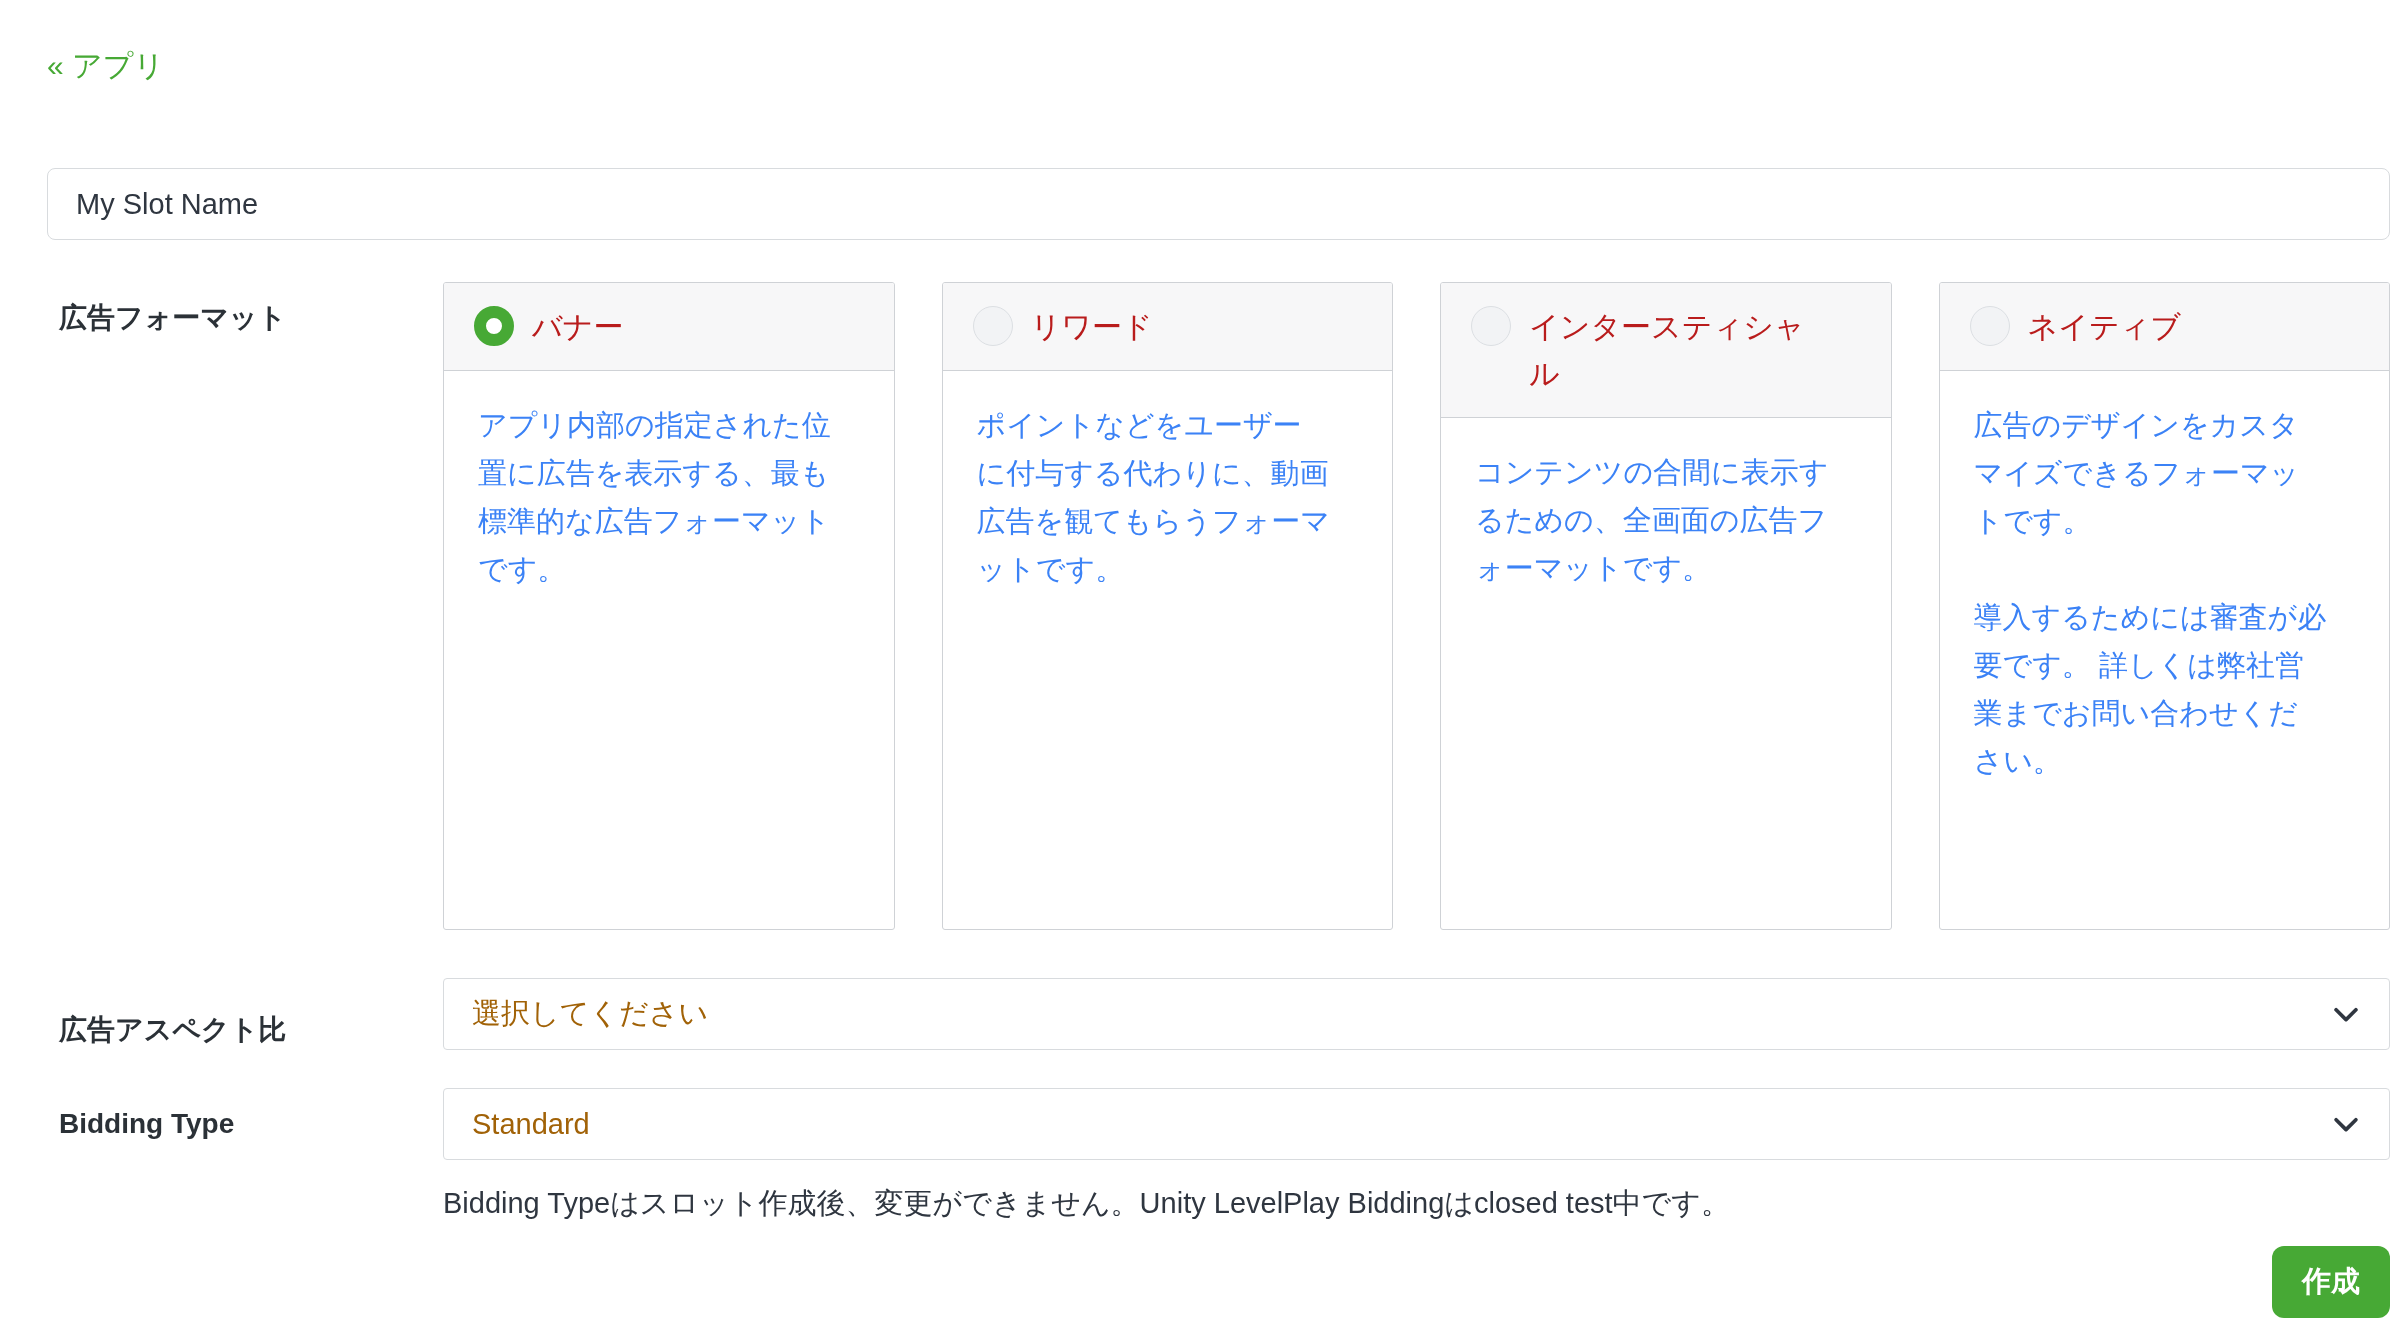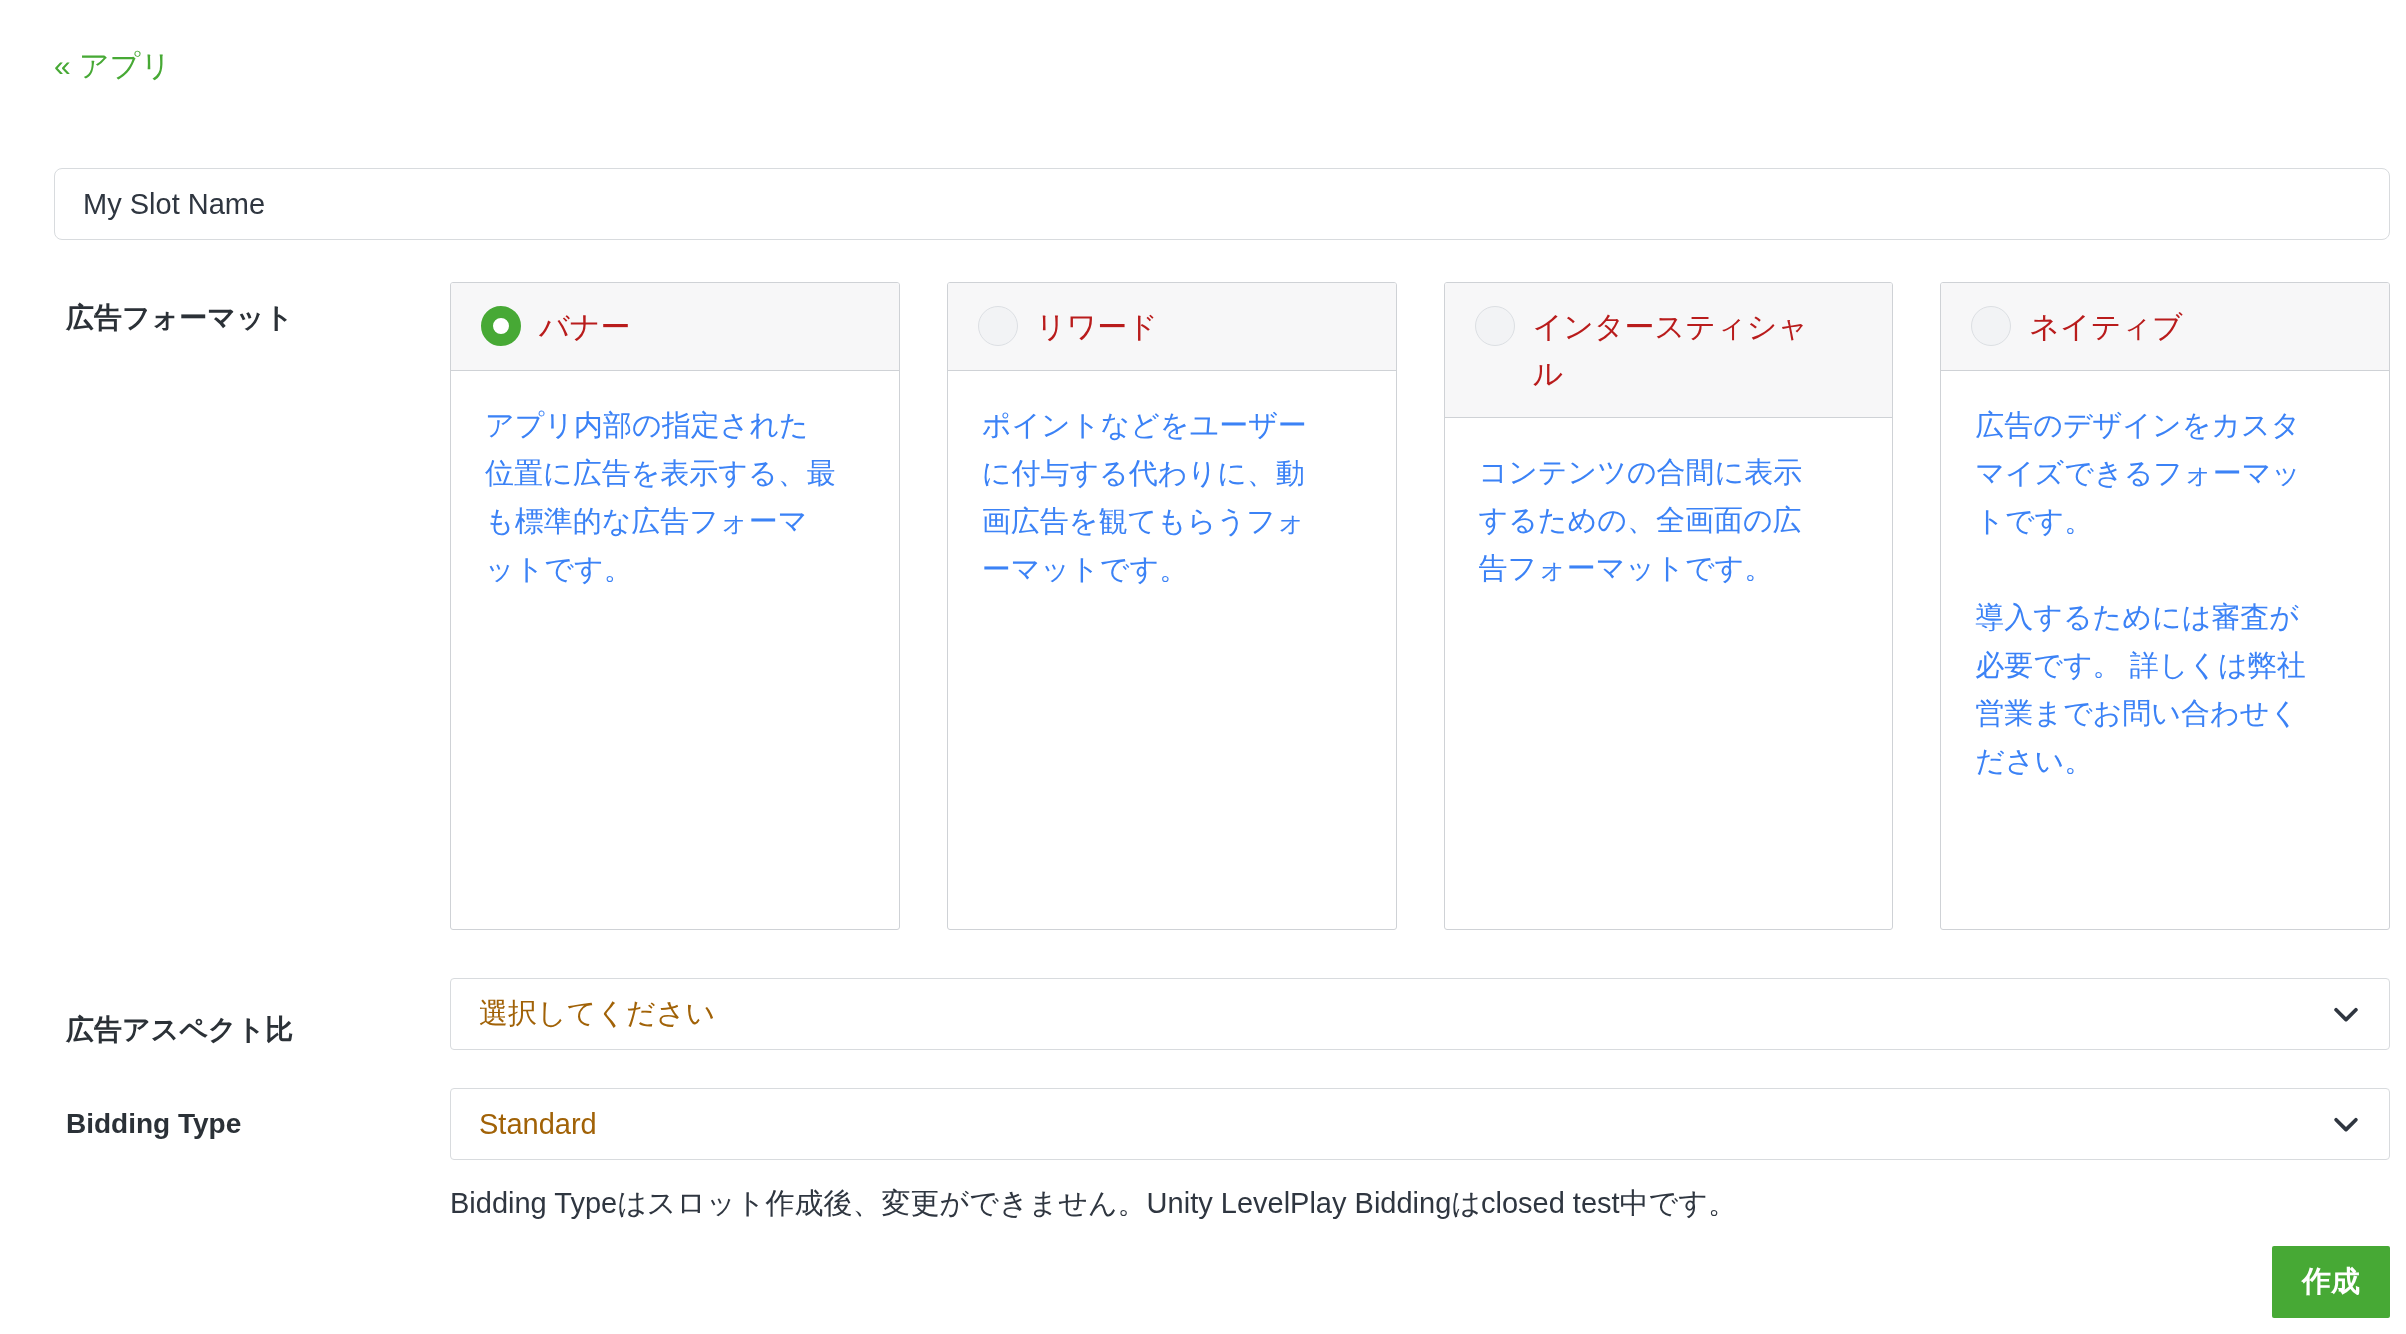--- a/index.html
+++ b/index.html
@@ -4,21 +4,21 @@
 <style>
   * { box-sizing: border-box; }
   html, body {
     margin: 0; padding: 0;
     width: 2406px; height: 1334px;
     background: #ffffff;
     font-family: "Liberation Sans", "DejaVu Sans", sans-serif;
     color: #2f3640;
     overflow: hidden;
   }
-  .page { padding: 44px 16px 0 47px; margin-left: 7px; }
+  .page { padding: 44px 16px 0 47px; }
 
   
   .back-link {
     display: inline-block;
     color: var(--accent, #47a935);
     font-size: 30px;
     line-height: 44px;
     text-decoration: none;
     cursor: pointer;
   }
@@ -128,21 +128,21 @@
     line-height: 42px;
     color: #2f3640;
   }
 
   
   .submit-btn {
     min-width: 113px;
     height: 72px;
     padding: 0 30px;
     border: none;
-    border-radius: 2px;
+    border-radius: 12px;
     background: var(--accent, #47a935);
     color: #ffffff;
     font-size: 29px;
     font-weight: bold;
     font-family: inherit;
     cursor: pointer;
   }
 </style>
 </head>
 <body>

